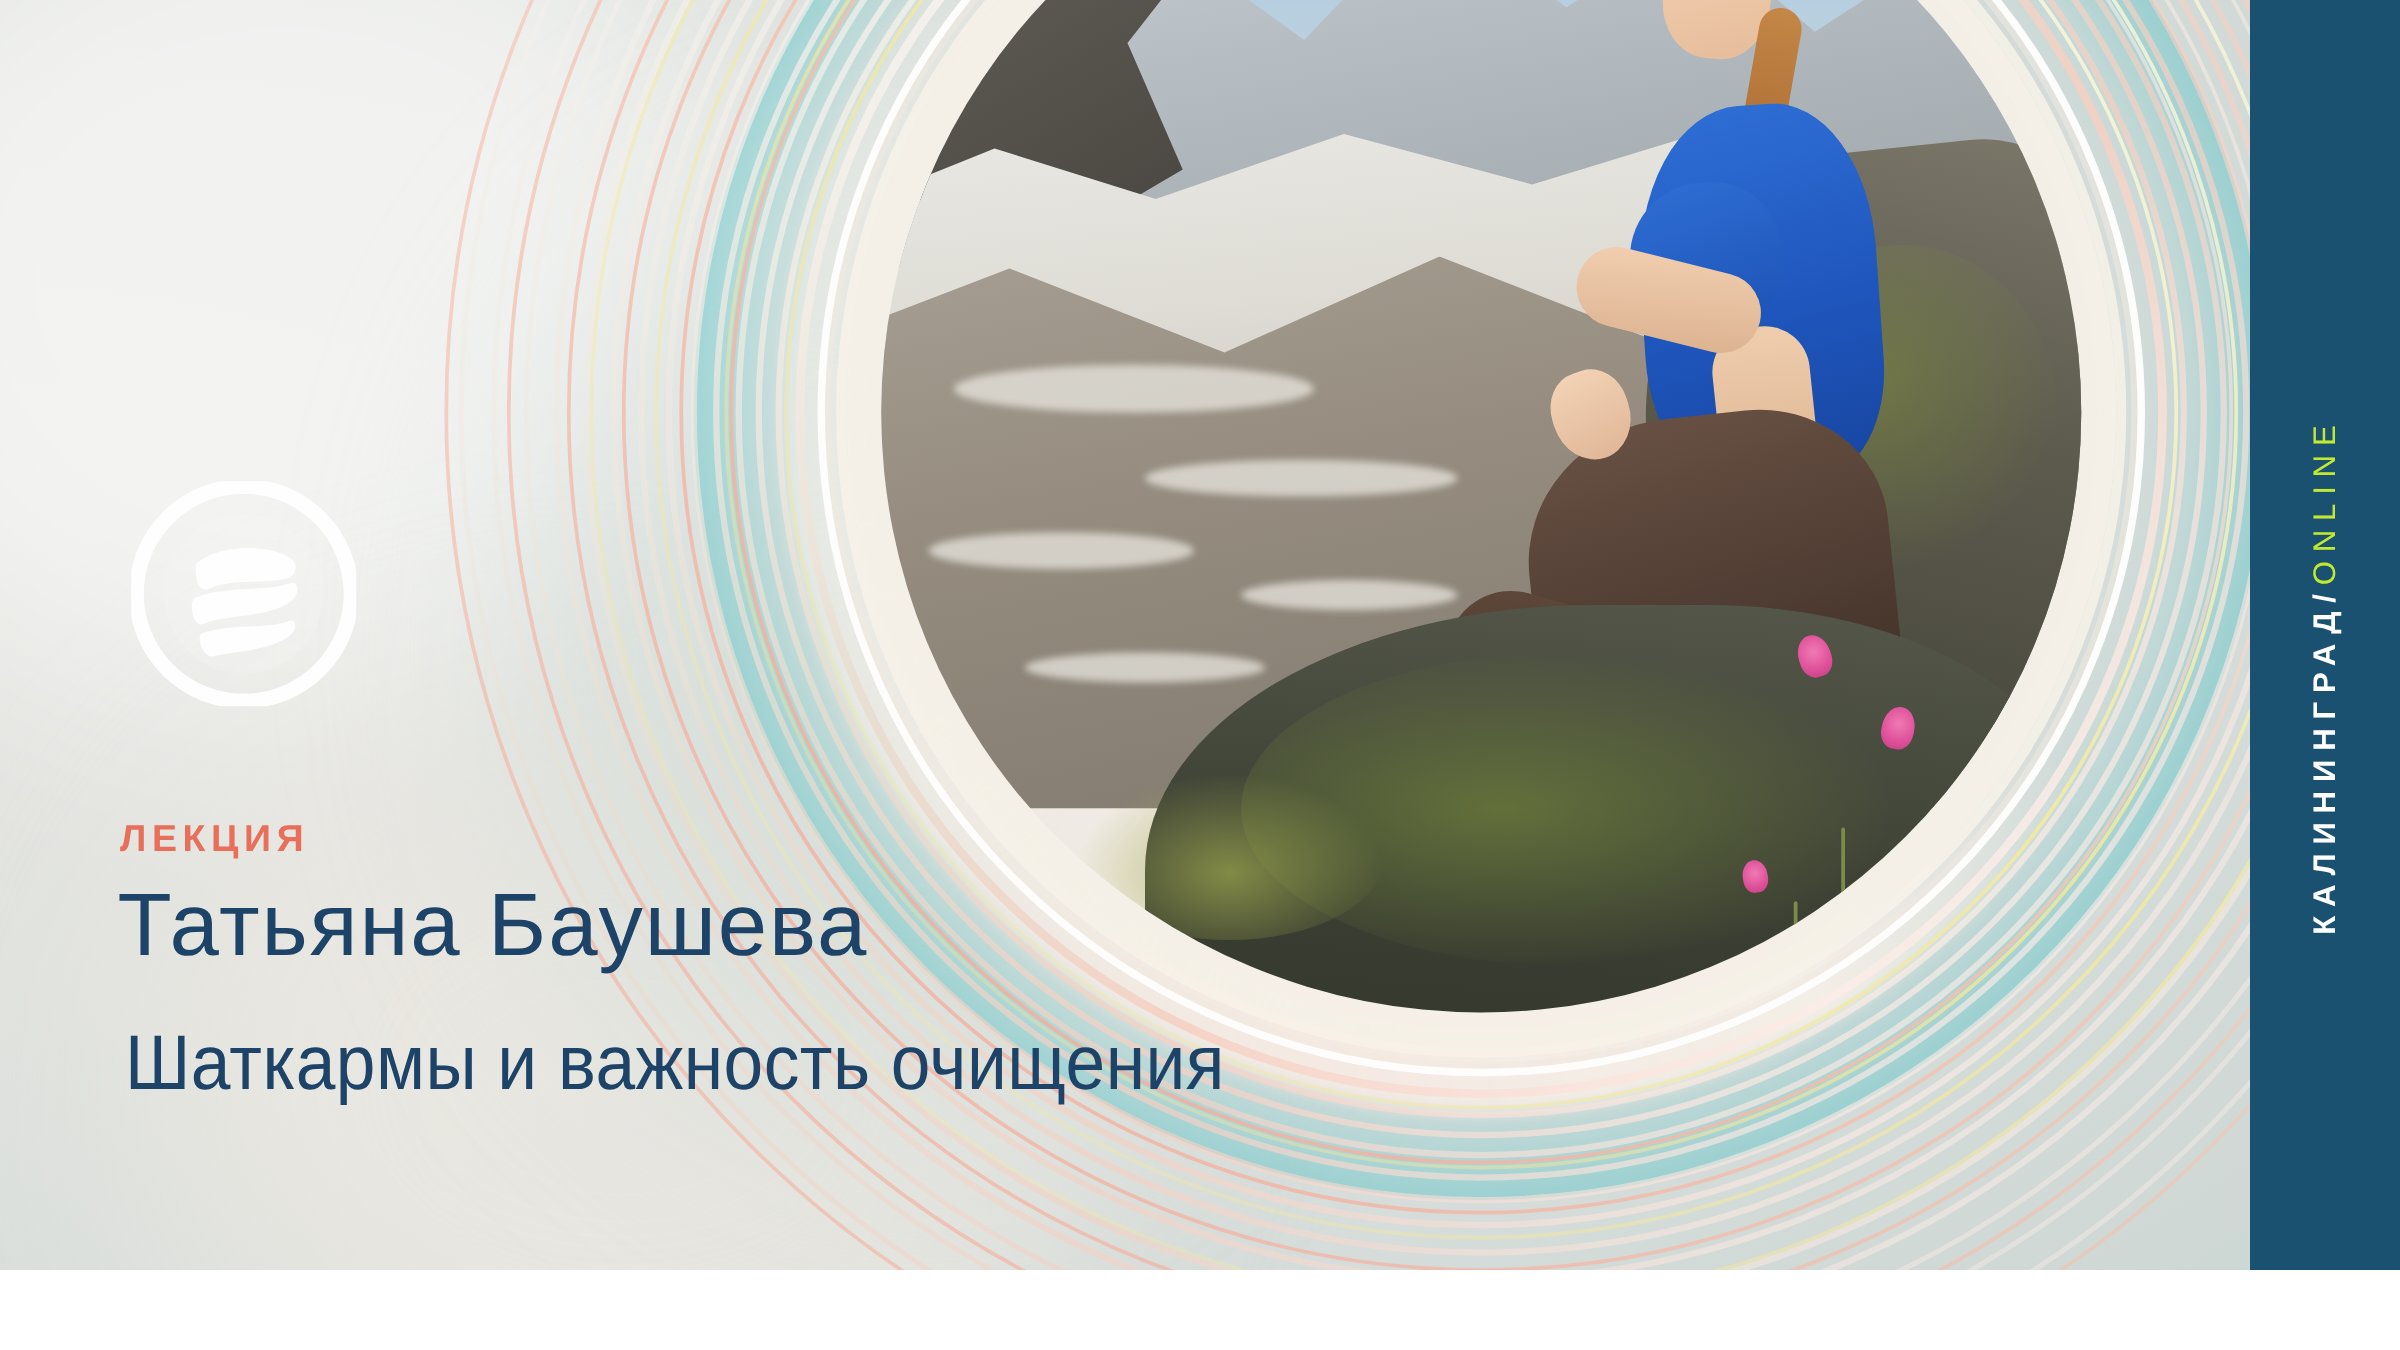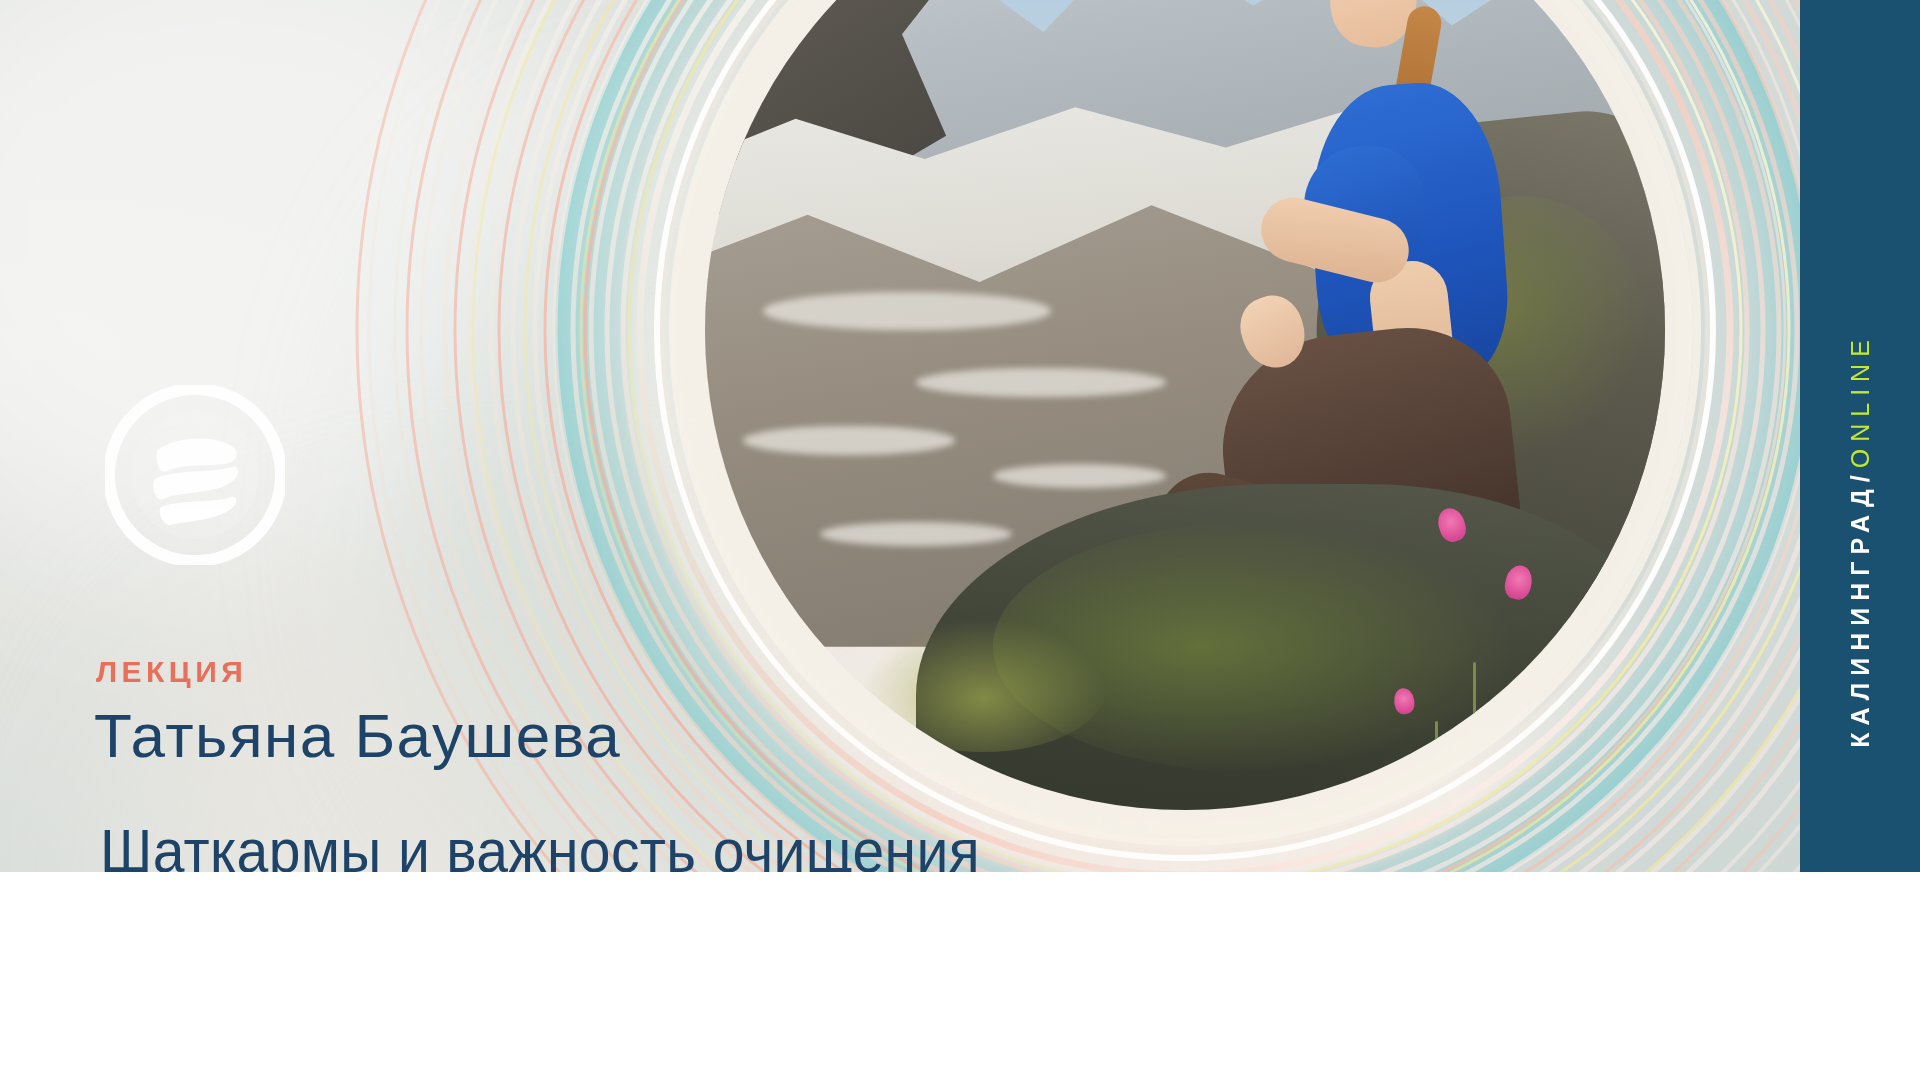--- a/index.html
+++ b/index.html
@@ -2,21 +2,21 @@
 <html lang="ru"><head>
 <meta charset="utf-8">
 <title>Лекция — Шаткармы и важность очищения</title>
 <style>
   * { margin:0; padding:0; box-sizing:border-box; }
   html,body{ width:1920px; height:1080px; overflow:hidden; background:#ffffff; }
   body{ font-family:"Liberation Sans", sans-serif; }
 
   #poster{
     position:relative;
-    width:1920px; height:872px;
+    width:1920px; height:1016px;
     overflow:hidden;
     background:
       radial-gradient(120% 100% at 0% 40%, #e6e6e2 0%, #e1e3df 38%, #d8dedb 66%, #cdd7d4 100%);
   }
 
   
   .bg-blob{ position:absolute; border-radius:50%; filter:blur(90px); pointer-events:none; }
   .blob-a{ left:-160px; top:-120px; width:780px; height:700px; background:rgba(255,255,255,.55); }
   .blob-b{ left:120px; top:560px; width:760px; height:620px; background:rgba(236,232,226,.75); }
   .blob-c{ left:420px; top:140px; width:620px; height:760px; background:rgba(205,219,215,.55); }
@@ -237,21 +237,21 @@
   }
 
   
   .kicker{
     position:absolute; left:96px; top:655px;
     font-size:30px; font-weight:700; letter-spacing:4.5px;
     color:#e8705a;
   }
   .speaker{
     position:absolute; left:94px; top:700px;
-    font-size:62px; font-weight:400; letter-spacing:1.5px;
+    font-size:71px; font-weight:400; letter-spacing:1.5px;
     color:#1d4468;
     white-space:nowrap;
   }
   .title{
     position:absolute; left:100px; top:815px;
     font-size:62px; font-weight:400; letter-spacing:.4px;
     color:#1d4468;
     white-space:nowrap;
     transform:scaleX(.92); transform-origin:left center;
   }

